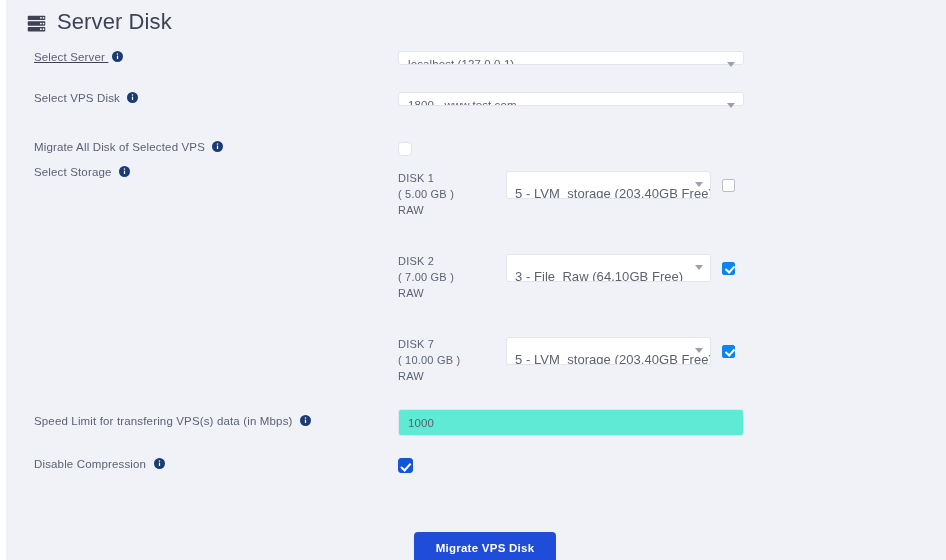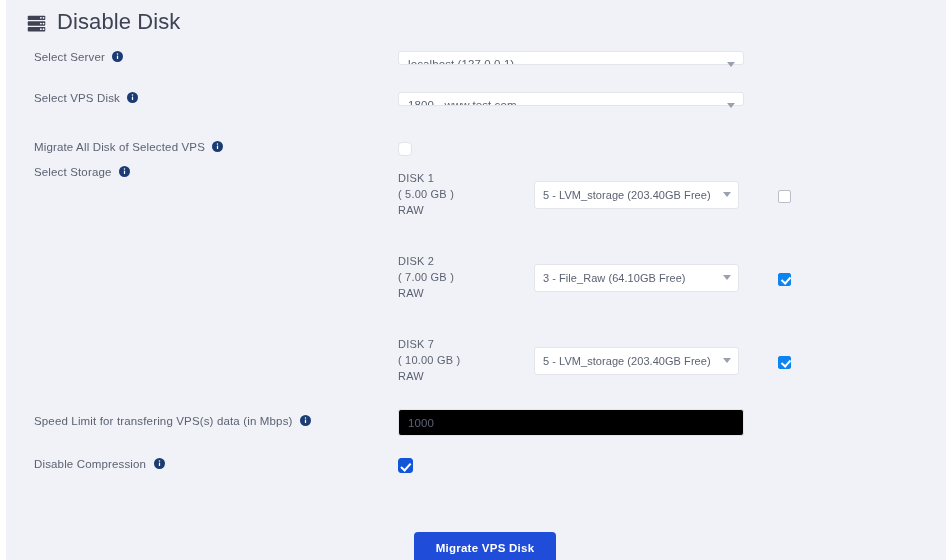--- a/index.html
+++ b/index.html
@@ -99,21 +99,21 @@
     width: 0; height: 0;
     border-left: 4px solid transparent;
     border-right: 4px solid transparent;
     border-top: 5px solid #9aa0ad;
     pointer-events: none;
   }
 
   .text-input {
     width: 346px;
     height: 27px;
-    background: #000000;
+    background: #5eead4;
     border: 1px solid #e2e5ec;
     border-radius: 3px;
     font-size: 11.5px;
     color: #5b6272;
     padding: 0 9px;
     font-family: "Liberation Sans", sans-serif;
     outline: none;
     letter-spacing: .1px;
   }
 
@@ -163,23 +163,22 @@
     width: 4px; height: 7.5px;
     border: solid #ffffff;
     border-width: 0 2px 2px 0;
     transform: rotate(42deg);
   }
 
   
   .disk-list { display: block; }
   .disk-row {
     display: flex;
-    align-items: center;
+    align-items: flex-start;
     margin-bottom: 35px;
-    gap: 28px;
   }
   .disk-row:last-child { margin-bottom: 0; }
   .disk-info {
     width: 108px;
     flex: 0 0 108px;
     font-size: 11px;
     color: #5b6272;
     line-height: 1.45;
     letter-spacing: .2px;
   }
@@ -188,23 +187,23 @@
     width: 205px;
     flex: 0 0 205px;
     height: 28px;
   }
   .disk-select {
     width: 100%;
     height: 28px;
     background: #ffffff;
     border: 1px solid #e2e5ec;
     border-radius: 3px;
-    font-size: 11px;
+    font-size: 13px;
     color: #5b6272;
-    padding: 0 22px 0 8px;
+    padding: 9px 22px 0 8px;
     line-height: 26px;
     white-space: nowrap;
     overflow: hidden;
     letter-spacing: .05px;
   }
   .disk-caret {
     position: absolute;
     right: 8px; top: 11px;
     width: 0; height: 0;
     border-left: 4px solid transparent;
@@ -246,26 +245,26 @@
       <rect x="2" y="3" width="20" height="5" rx="1" fill="#3f4254"></rect>
       <rect x="2" y="9.5" width="20" height="5" rx="1" fill="#3f4254"></rect>
       <rect x="2" y="16" width="20" height="5" rx="1" fill="#3f4254"></rect>
       <circle cx="17" cy="5.5" r="1" fill="#ffffff"></circle>
       <circle cx="20" cy="5.5" r="1" fill="#ffffff"></circle>
       <circle cx="17" cy="12" r="1" fill="#ffffff"></circle>
       <circle cx="20" cy="12" r="1" fill="#ffffff"></circle>
       <circle cx="17" cy="18.5" r="1" fill="#ffffff"></circle>
       <circle cx="20" cy="18.5" r="1" fill="#ffffff"></circle>
     </svg>
-    <div class="page-title">Disable Disk</div>
+    <div class="page-title">Server Disk</div>
   </div>
 
   <div class="form">
 
-    <div class="row" style="margin-top:16px;">
+    <div class="row" style="margin-top:16px;text-decoration:underline;">
       <div class="label-cell">
         <span>Select Server</span>
         <svg class="info-icon" viewBox="0 0 16 16">
           <circle cx="8" cy="8" r="8" fill="#1b3b73"></circle>
           <rect x="7.1" y="6.6" width="1.8" height="5.2" rx=".6" fill="#ffffff"></rect>
           <circle cx="8" cy="4.3" r="1.15" fill="#ffffff"></circle>
         </svg>
       </div>
       <div class="field-cell">
         <div class="select-wrap">

